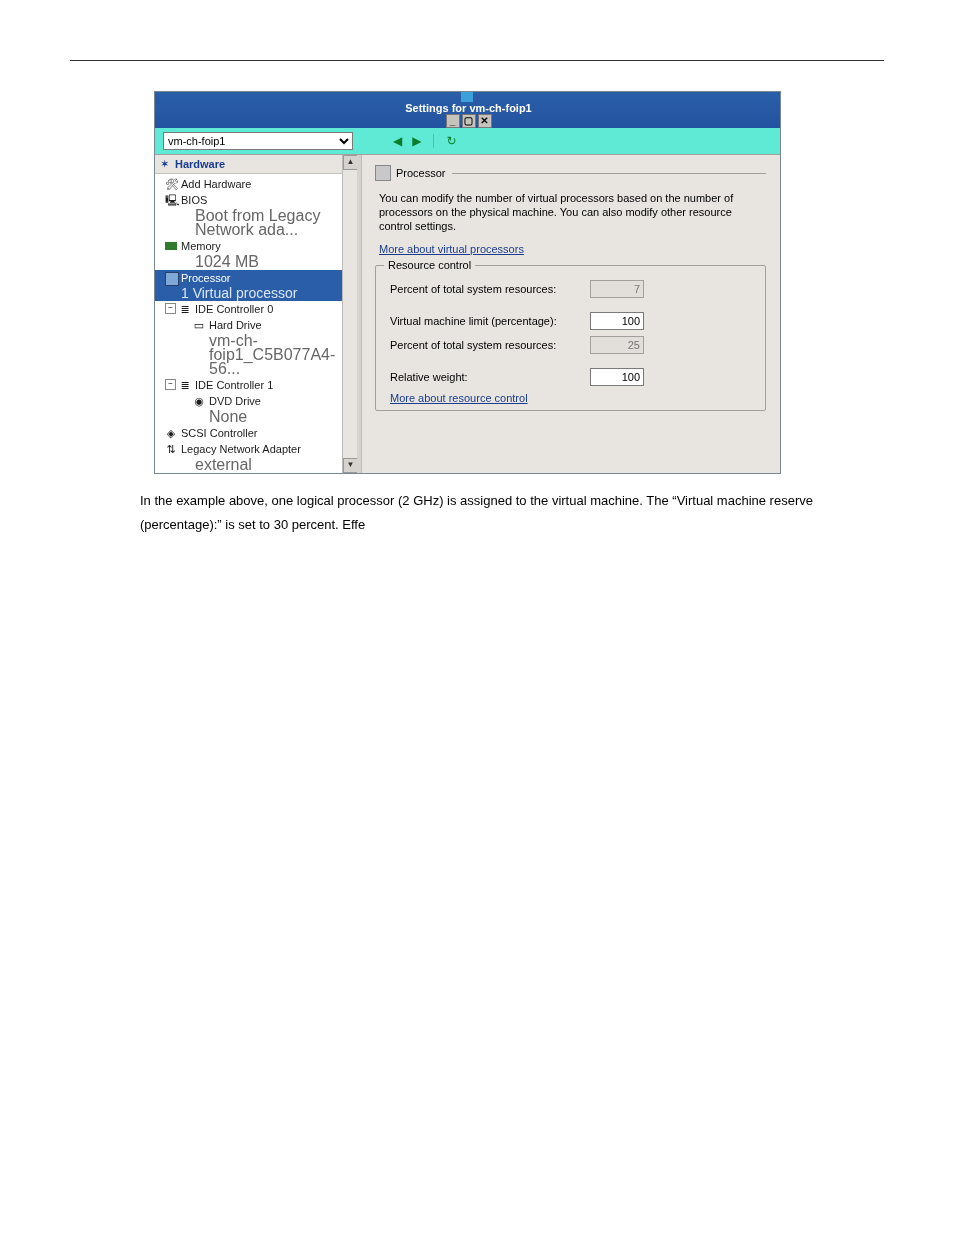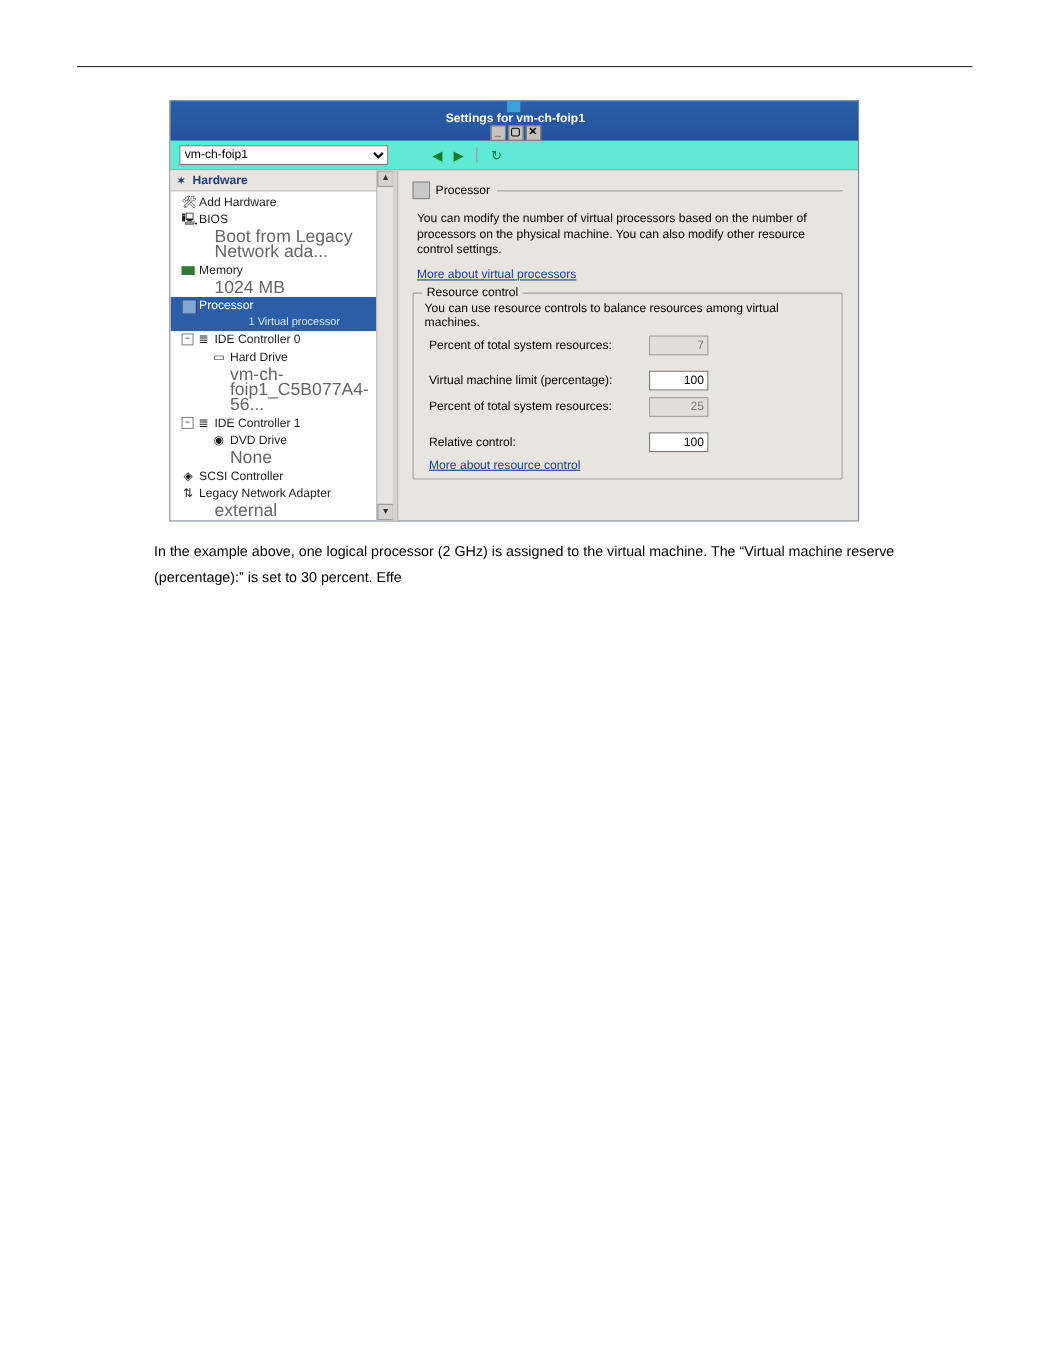--- a/index.html
+++ b/index.html
@@ -116,21 +116,21 @@
     line-height: 14px;
     color: #1b1b1b;
     position: relative;
   }
   .node.sub { padding-left: 40px; color:#666; font-size:16px; }
   .node.sel {
     background: #2a5ea8;
     color: #fff;
     padding-left: 26px;
   }
-  .node.sel .sub-l { display:block; font-size:10px; color:#dbe6f5; padding-top:1px;text-align:center; }
+  .node.sel .sub-l { display:block; font-size:14px; color:#dbe6f5; padding-top:1px; }
   .node .ic {
     position: absolute; left:10px; top:2px; width:12px; height:12px;
     display:inline-block; font-size:11px; text-align:center; line-height:12px;
   }
   .node.lvl2 { padding-left: 40px; }
   .node.lvl2 .ic { left:24px; }
   .node.lvl2 .exp { position:absolute; left:10px; top:2px; width:9px; height:9px;
     border:1px solid #888; font-size:8px; line-height:8px; text-align:center; background:#fff; color:#000; }
   .mainpane {
     flex: 1;
@@ -301,36 +301,35 @@
           <div class="line"></div>
           <div class="legend">
             <span class="gic"></span>
             <span>Processor</span>
           </div>
           <div class="desc">You can modify the number of virtual processors based on the number of processors on the physical machine. You can also modify other resource control settings.</div>
           <a class="link">More about virtual processors</a>
 
           <div class="inner-grp">
             <div class="legend">Resource control</div>
-            <div>You can use resource controls to balance resources among virtual machines.</div>
 
             <div class="row">
               <span class="lab">Percent of total system resources:</span>
               <span class="val"><input type="text" disabled="" value="7" style=""></span>
             </div>
             <div class="row" style="margin-top:14px;">
               <span class="lab">Virtual machine limit (percentage):</span>
               <span class="val"><input type="text" value="100" style=""></span>
             </div>
             <div class="row">
               <span class="lab">Percent of total system resources:</span>
               <span class="val"><input type="text" disabled="" value="25" style=""></span>
             </div>
             <div class="row" style="margin-top:14px;">
-              <span class="lab">Relative control:</span>
+              <span class="lab">Relative weight:</span>
               <span class="val"><input type="text" value="100" style=""></span>
             </div>
             <a class="link">More about resource control</a>
           </div>
         </div>
       </div>
     </div>
   </div>
 
   <p class="caption">In the example above, one logical processor (2 GHz) is assigned to the virtual machine. The “Virtual machine reserve (percentage):” is set to 30 percent. Effe</p>

